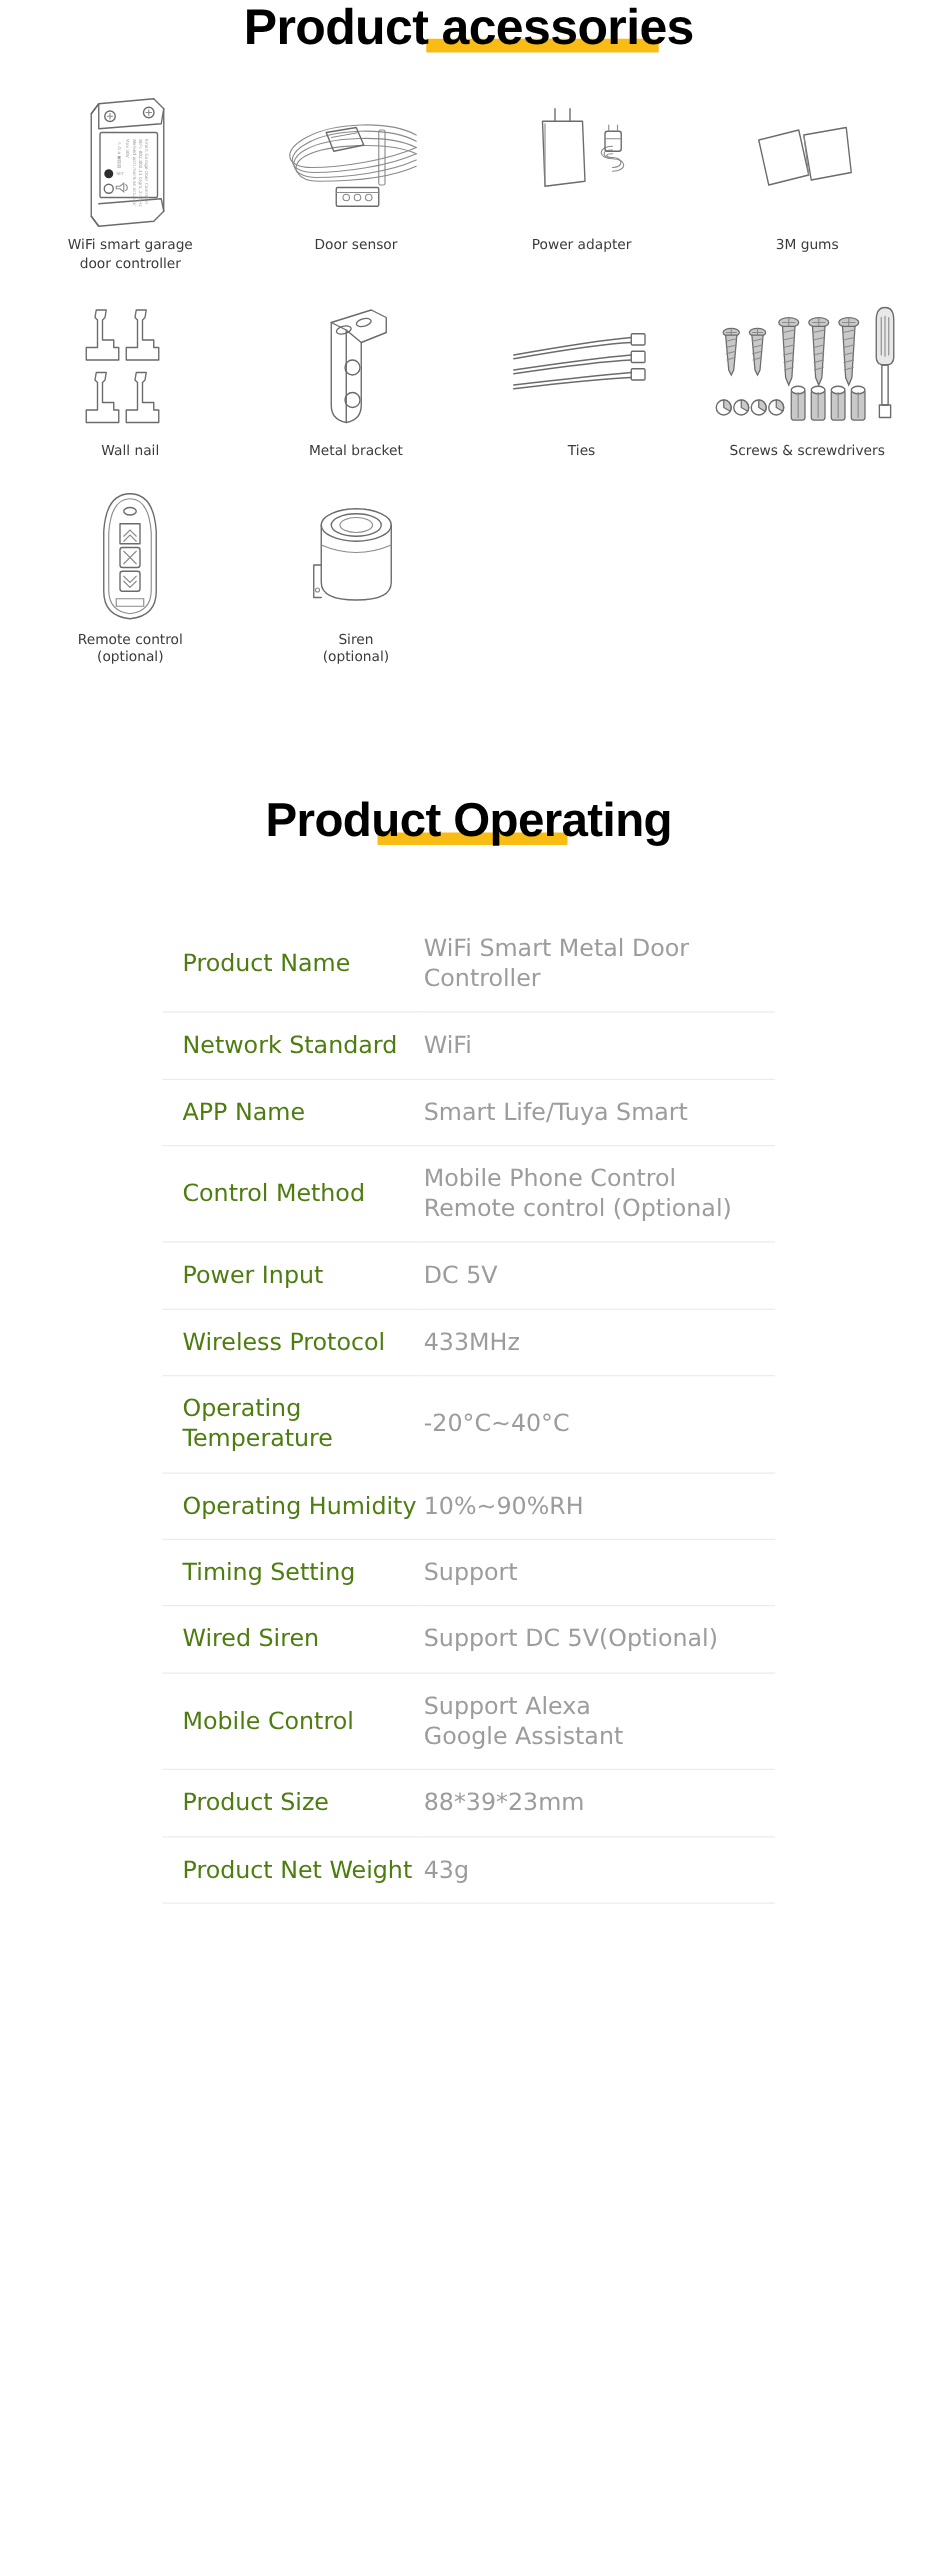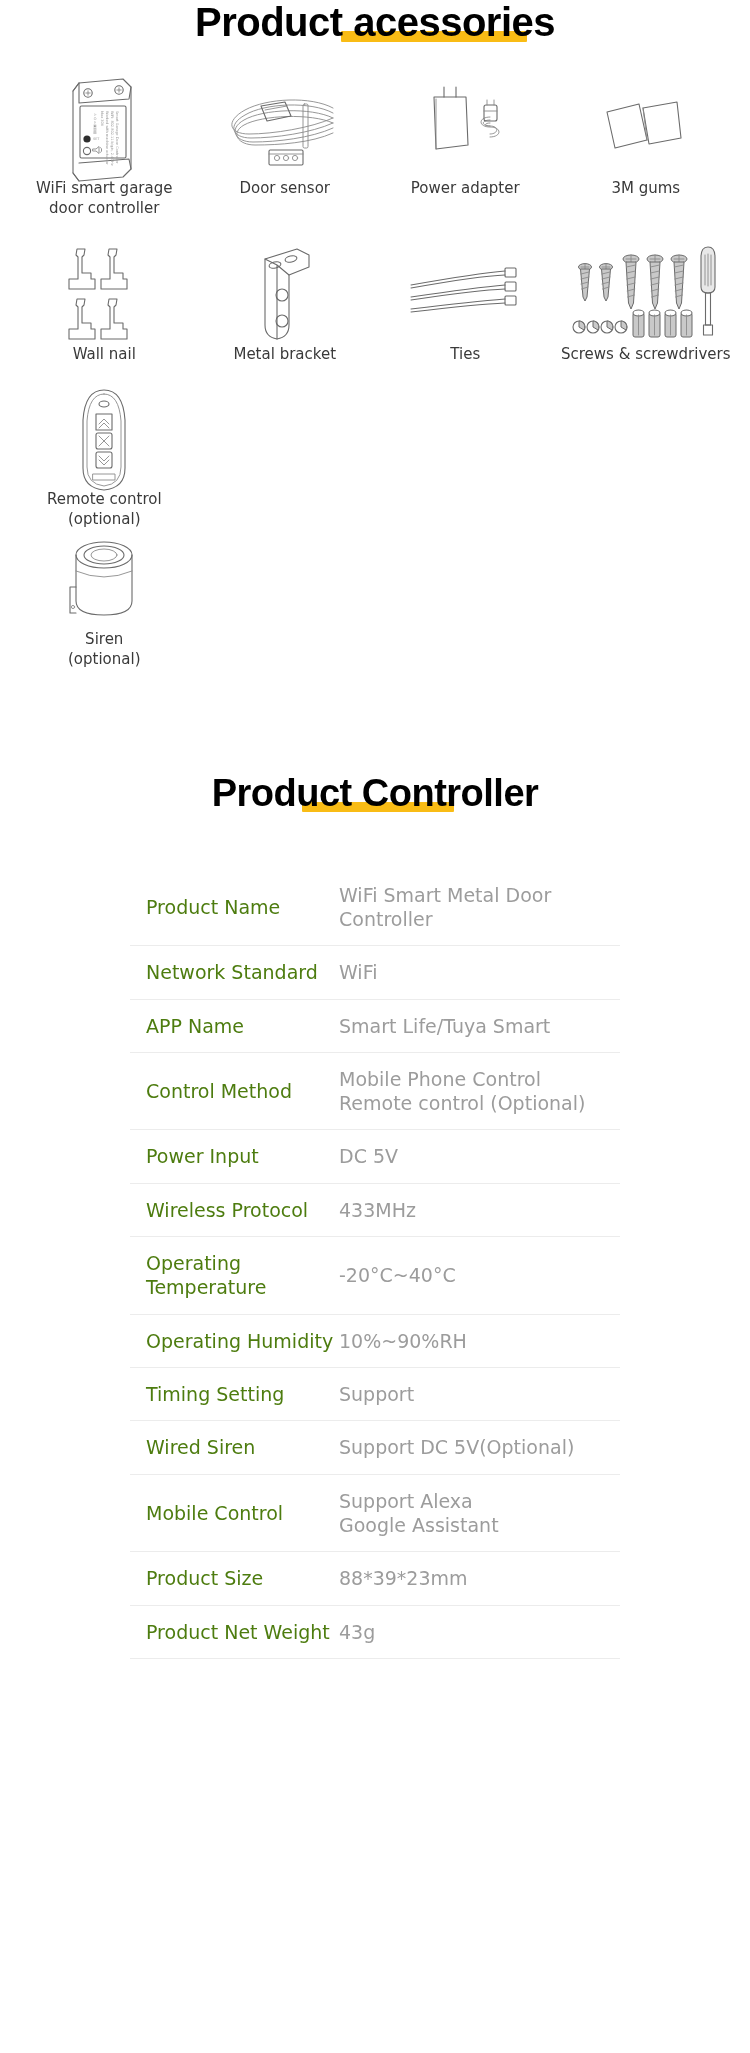--- a/index.html
+++ b/index.html
@@ -48,33 +48,33 @@
     justify-content: flex-start;
   }
   .acc-art {
     height: 100px;
     display: flex;
     align-items: center;
     justify-content: center;
     width: 100%;
   }
   .acc-label {
-    margin-top: 0;
-    font-size: 15px;
+    margin-top: 10px;
+    font-size: 11px;
     line-height: 1.32;
     color: #3a3a3a;
     text-align: center;
     font-family: "DejaVu Sans", sans-serif;
     white-space: pre-line;
   }
   .acc-row-1 .acc-cell { width: 25%; }
   .acc-row-2 .acc-cell { width: 25%; }
   .acc-row-3 .acc-cell { width: 25%; }
   .acc-row-2 { margin-top: 26px; }
-  .acc-row-3 { margin-top: 26px; flex-direction: column; }
+  .acc-row-3 { margin-top: 26px; }
 
   svg { display: block; overflow: visible; }
   .ln { fill: none; stroke: #6b6b6b; stroke-width: 1.1; stroke-linejoin: round; stroke-linecap: round; }
   .ln-thin { fill: none; stroke: #8b8b8b; stroke-width: 0.9; stroke-linecap: round; }
   .fl-light { fill: #e8e8e8; stroke: #6b6b6b; stroke-width: 1.1; }
   .fl-mid { fill: #c9c9c9; stroke: #6b6b6b; stroke-width: 1; }
   .fl-white { fill: #ffffff; stroke: #6b6b6b; stroke-width: 1.1; }
   .tinytext { fill: #9a9a9a; }
 
   
@@ -371,21 +371,21 @@
     </div>
 
     <div class="acc-cell"></div>
     <div class="acc-cell"></div>
   </div>
 </div>
 
 <div class="section-heading" id="heading-parameter" style="margin-top:64px;">
   <span class="heading-inner">
     <span class="heading-underline"></span>
-    <span class="heading-text">Product Controller</span>
+    <span class="heading-text">Product Operating</span>
   </span>
 </div>
 
 <table class="param-table">
   <tbody>
     <tr>
       <td class="param-key">Product Name</td>
       <td class="param-val">WiFi Smart Metal Door
 Controller</td>
     </tr>

